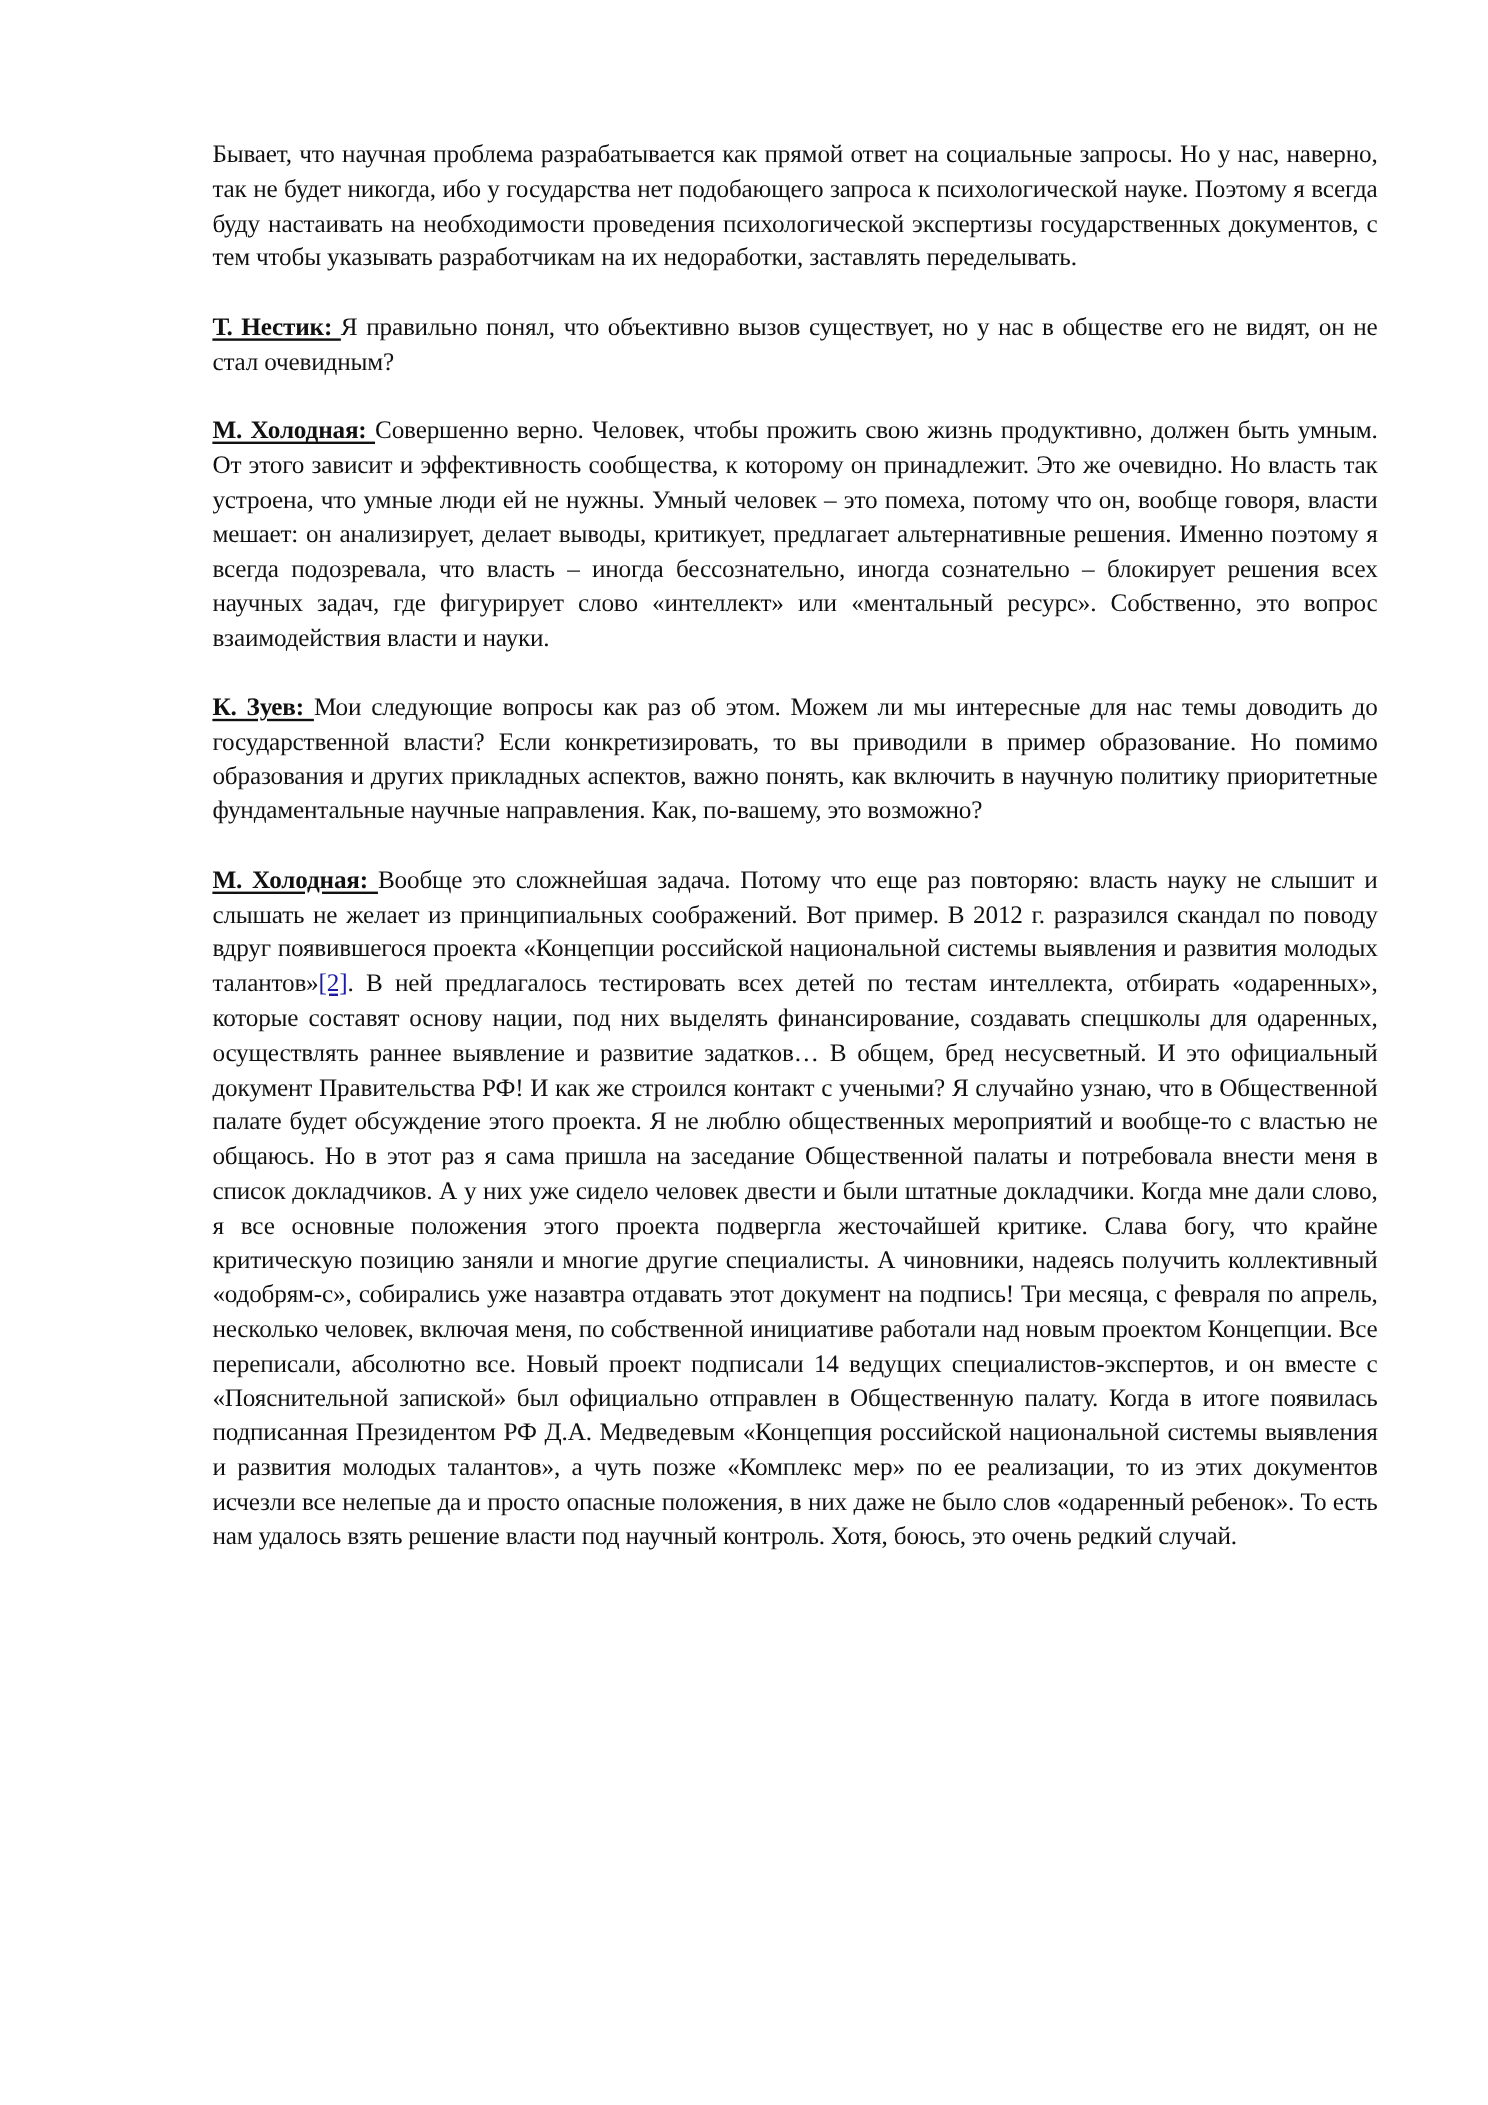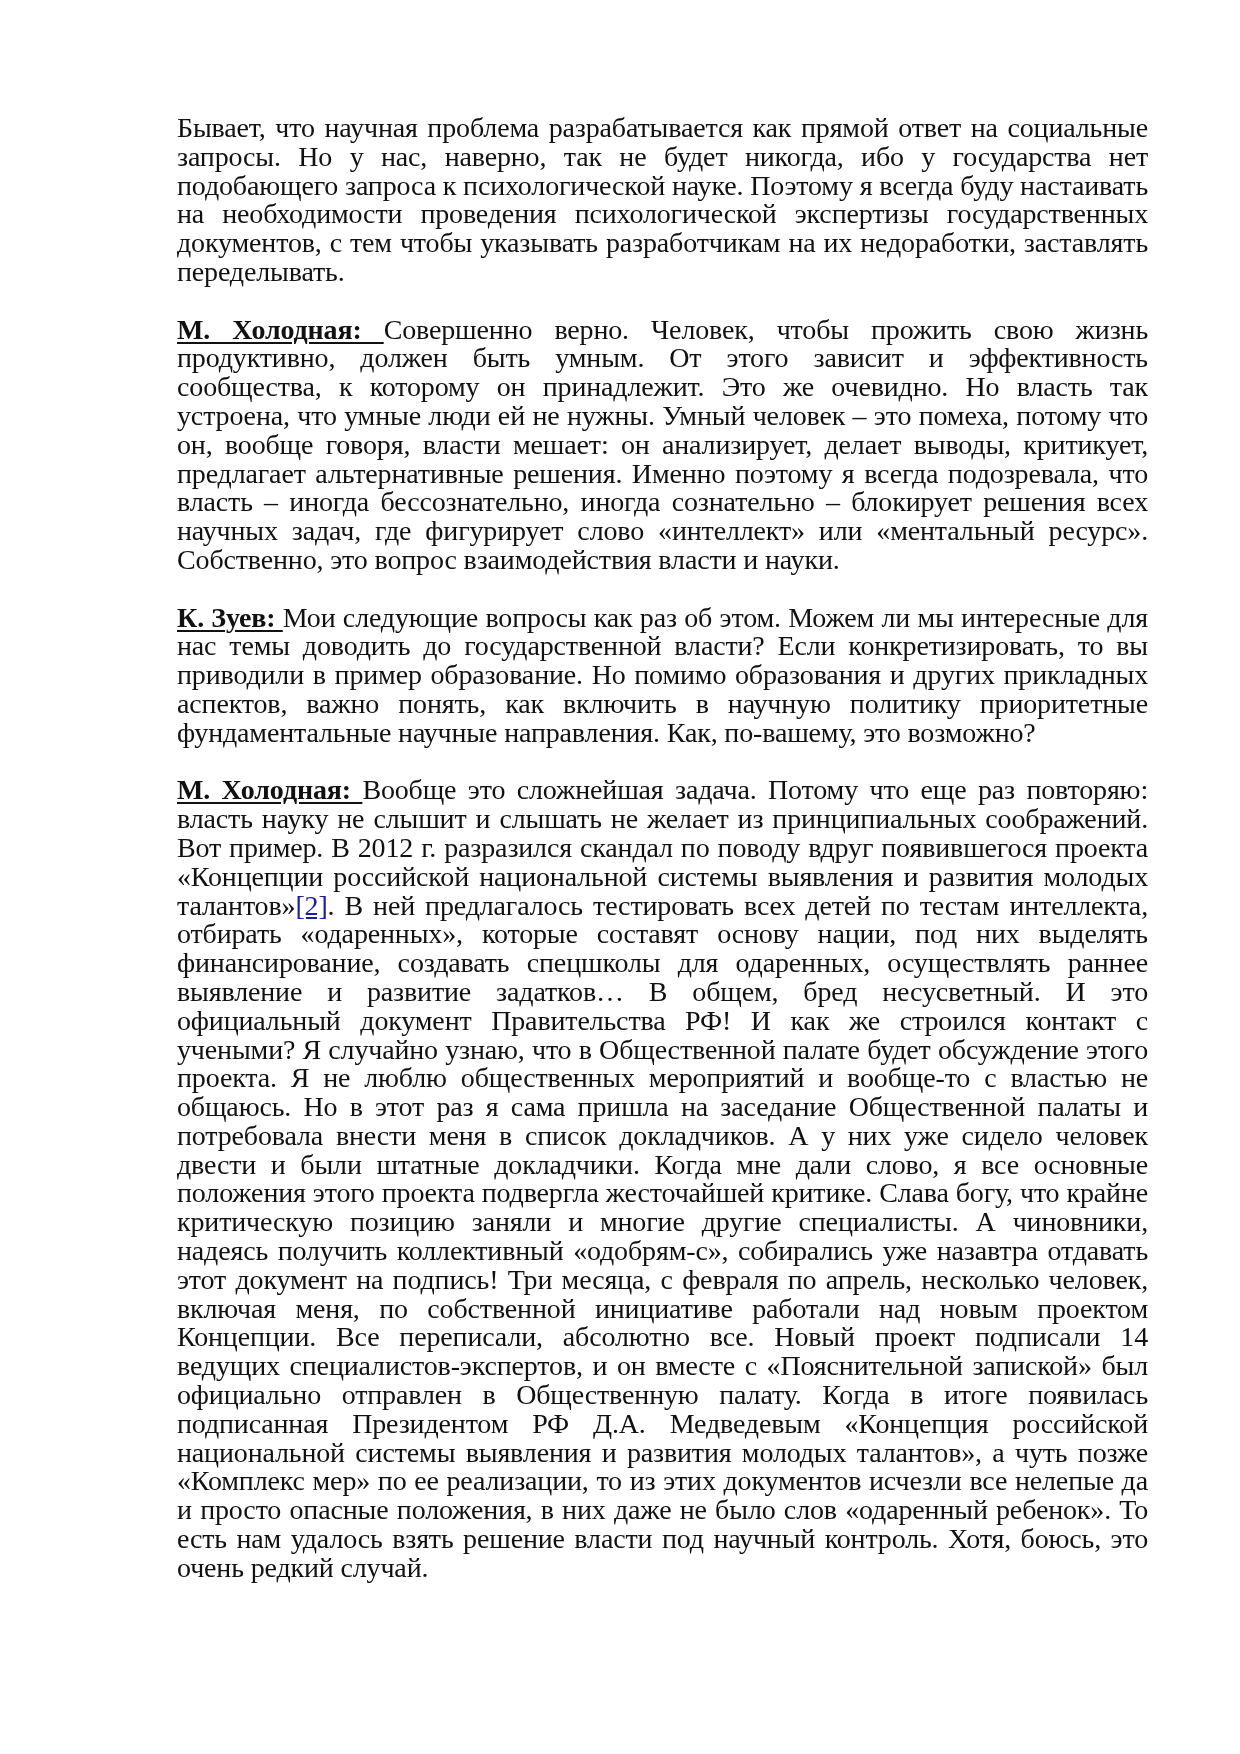--- a/index.html
+++ b/index.html
@@ -3,21 +3,21 @@
 <meta charset="utf-8">
 <style>
   html, body { margin: 0; padding: 0; background: #ffffff; }
   body { width: 1240px; height: 1754px; position: relative; overflow: hidden; }
   .page {
     position: absolute;
     left: 177px;
     top: 114px;
     width: 971px;
     font-family: "Liberation Serif", "DejaVu Serif", serif;
-    font-size: 28px;
+    font-size: 21px;
     line-height: 28.8px;
     color: #111111;
   }
   .para {
     margin: 0 0 28.8px 0;
     text-align: justify;
     text-align-last: left;
     letter-spacing: -0.15px;
   }
   .speaker {
@@ -33,20 +33,23 @@
 </style>
 </head>
 <body>
 
 <div class="page">
 
   <p class="para">
     <span>Бывает, что научная проблема разрабатывается как прямой ответ на социальные запросы. Но у нас, наверно, так не будет никогда, ибо у государства нет подобающего запроса к психологической науке. Поэтому я всегда буду настаивать на необходимости проведения психологической экспертизы государственных документов, с тем чтобы указывать разработчикам на их недоработки, заставлять переделывать.</span>
   </p>
 
+  <p class="para">
+    <span class="speaker">Т. Нестик: </span><span>Я правильно понял, что объективно вызов существует, но у нас в обществе его не видят, он не стал очевидным?</span>
+  </p>
 
   <p class="para">
     <span class="speaker">М. Холодная: </span><span>Совершенно верно. Человек, чтобы прожить свою жизнь продуктивно, должен быть умным. От этого зависит и эффективность сообщества, к которому он принадлежит. Это же очевидно. Но власть так устроена, что умные люди ей не нужны. Умный человек – это помеха, потому что он, вообще говоря, власти мешает: он анализирует, делает выводы, критикует, предлагает альтернативные решения. Именно поэтому я всегда подозревала, что власть – иногда бессознательно, иногда сознательно – блокирует решения всех научных задач, где фигурирует слово «интеллект» или «ментальный ресурс». Собственно, это вопрос взаимодействия власти и науки.</span>
   </p>
 
   <p class="para">
     <span class="speaker">К. Зуев: </span><span>Мои следующие вопросы как раз об этом. Можем ли мы интересные для нас темы доводить до государственной власти? Если конкретизировать, то вы приводили в пример образование. Но помимо образования и других прикладных аспектов, важно понять, как включить в научную политику приоритетные фундаментальные научные направления. Как, по-вашему, это возможно?</span>
   </p>
 
   <p class="para">

